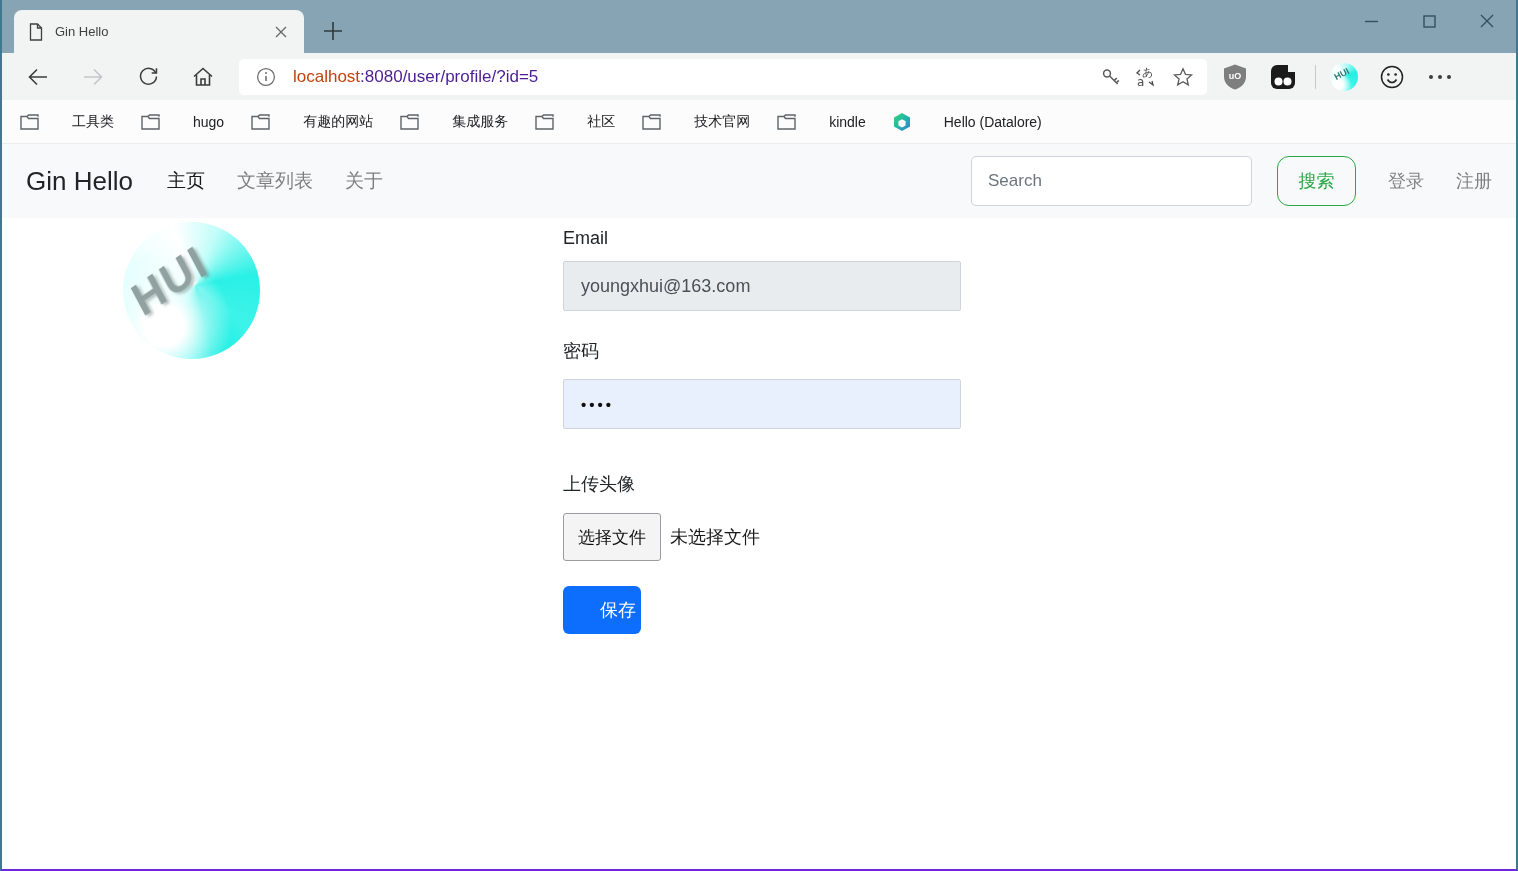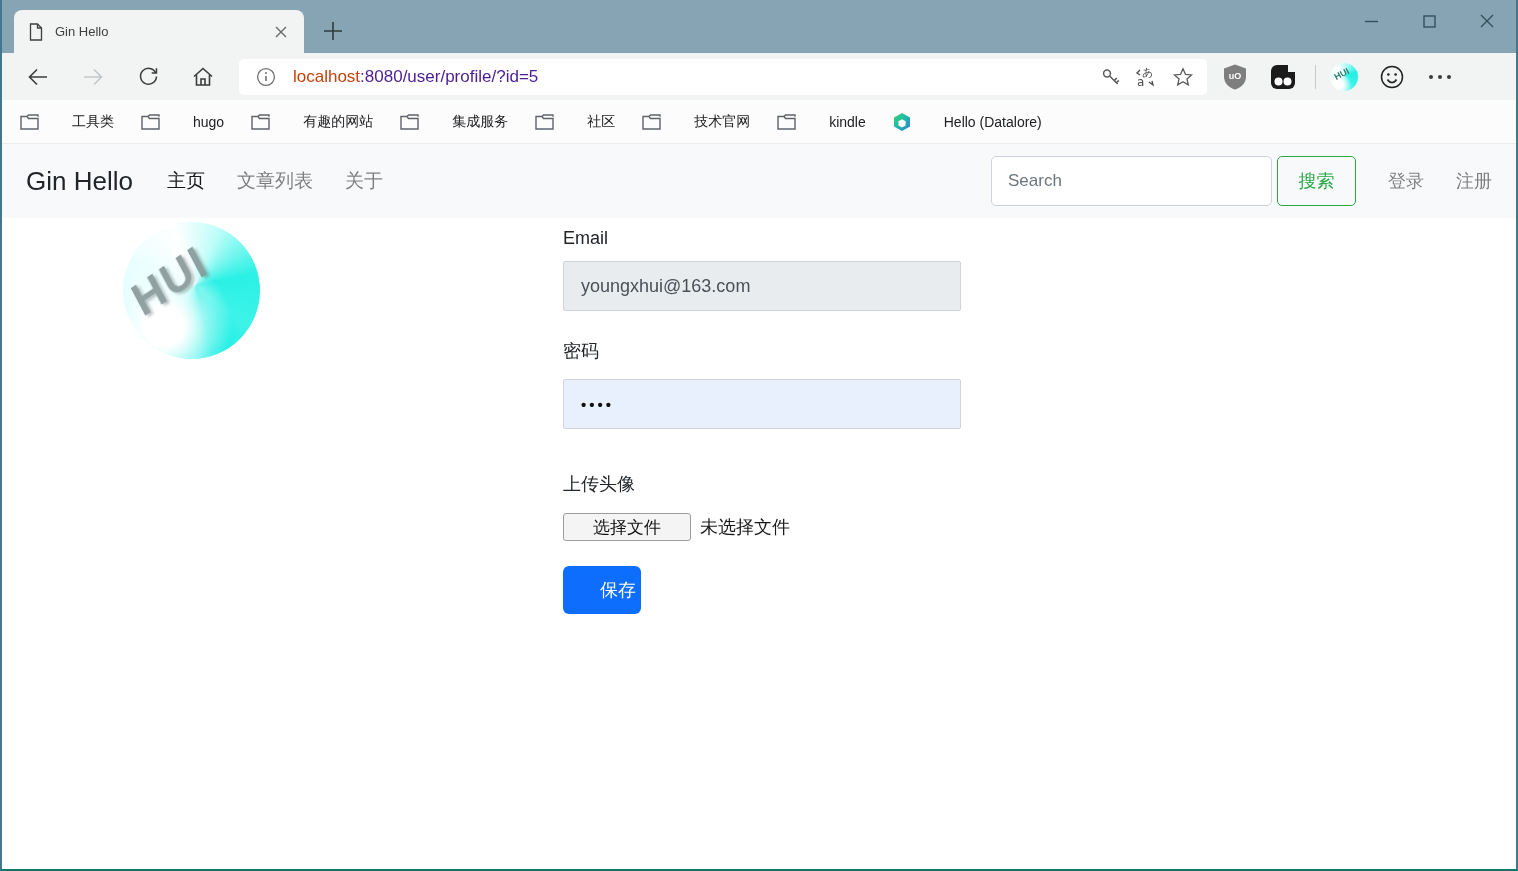--- a/index.html
+++ b/index.html
@@ -3,21 +3,21 @@
 <meta charset="utf-8">
 <style>
   * { box-sizing: border-box; margin: 0; padding: 0; }
   html,body { width:1518px; height:871px; }
   body {
     font-family: "Liberation Sans", "DejaVu Sans", sans-serif;
     background:#ffffff; overflow:hidden;
   }
   .window {
     width:1518px; height:871px;
-    border-left:2px solid #41788f; border-right:2px solid #41788f; border-bottom:2px solid #0f766e;
+    border-left:2px solid #41788f; border-right:2px solid #41788f; border-bottom:2px solid #6d28d9;
     display:flex; flex-direction:column; background:#fff;
   }
 
   
   .tabstrip { height:53px; background:#86a4b3; position:relative; flex:none; display:flex; align-items:flex-end; }
   .tab {
     margin-left:12px; width:290px; height:43px; background:#f2f3f3;
     border-radius:8px 8px 0 0; display:flex; align-items:center; padding:0 10px 0 14px;
   }
   .tab-title { font-size:13px; color:#3f3f3f; margin-left:11px; flex:1; white-space:nowrap; overflow:hidden; }
@@ -59,22 +59,22 @@
   .nav-links { display:flex; align-items:center; gap:32px; flex:1; }
   .nav-link { font-size:19px; color:rgba(0,0,0,.5); cursor:pointer; white-space:nowrap; }
   .nav-link.active { color:rgba(0,0,0,.9); }
   .search-input {
     width:281px; height:50px; border:1px solid #ced4da; border-radius:5px; background:#fff;
     font-size:17px; padding:16px 16px; color:#495057; outline:none;
     font-family:"Liberation Sans","DejaVu Sans",sans-serif;
   }
   .search-input::placeholder { color:#6c757d; }
   .search-btn {
-    margin-left:5px; width:79px; height:50px; border:1px solid #28a745; color:#28a745;
-    background:transparent; border-radius:5px; font-size:18px; cursor:pointer;
+    margin-left:25px; width:79px; height:50px; border:1px solid #28a745; color:#28a745;
+    background:transparent; border-radius:12px; font-size:18px; cursor:pointer;
     font-family:Liberation Serif, serif;
   }
   .auth-link { font-size:18px; color:rgba(0,0,0,.5); margin-left:32px; cursor:pointer; white-space:nowrap; }
 
   
   .content { flex:1; background:#ffffff; position:relative; }
   .avatar {
     position:absolute; left:121px; top:4px; width:137px; height:137px; border-radius:50%; overflow:hidden;
     background:
       radial-gradient(circle at 30% 76%, #ffffff 0 14%, rgba(255,255,255,0) 48%),
@@ -91,21 +91,21 @@
     width:398px; height:50px; border:1px solid #ced4da; border-radius:2px;
     font-size:18px; padding:0 17px; margin-top:12px; outline:none;
     font-family:"Liberation Sans","DejaVu Sans",sans-serif;
   }
   .input-disabled { background:#e9ecef; color:#495057; }
   .input-password { background:#e8f0fe; color:#111; font-size:15px; font-weight:700; letter-spacing:3px; margin-top:16px; }
   .lbl-password { margin-top:28px; }
   .lbl-upload { margin-top:43px; }
   .file-row { margin-top:17px; display:flex; align-items:center; }
   .file-btn {
-    height:28px; padding:0 29px; background:#f4f4f4; border:1px solid #999ca0; border-radius:3px;
+    height:48px; padding:0 14px; background:#f4f4f4; border:1px solid #999ca0; border-radius:3px;
     font-size:17px; color:#111; cursor:pointer;
     font-family:Liberation Serif, serif;
   }
   .file-status { font-size:18px; color:#1a1a1a; margin-left:9px; }
   .save-btn {
     margin-top:25px; width:78px; height:48px; background:#0d6efd; border:none; border-radius:6px;
     color:#ffffff; font-size:18px; cursor:pointer;
     font-family:"Liberation Sans","DejaVu Sans",sans-serif;
     padding-left:32px;
   }

